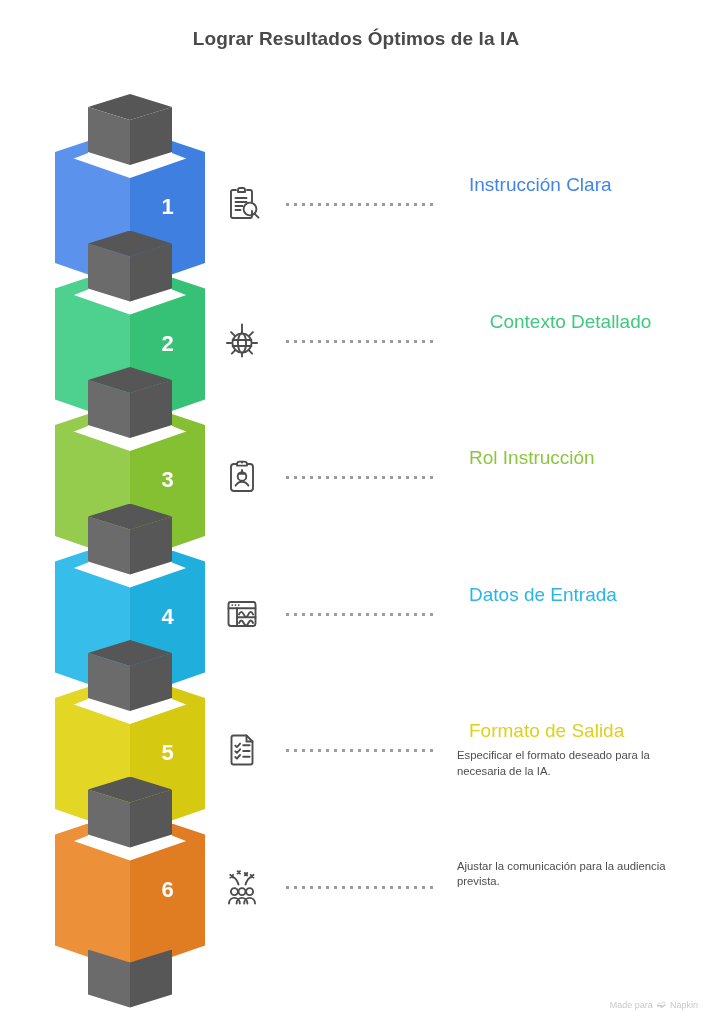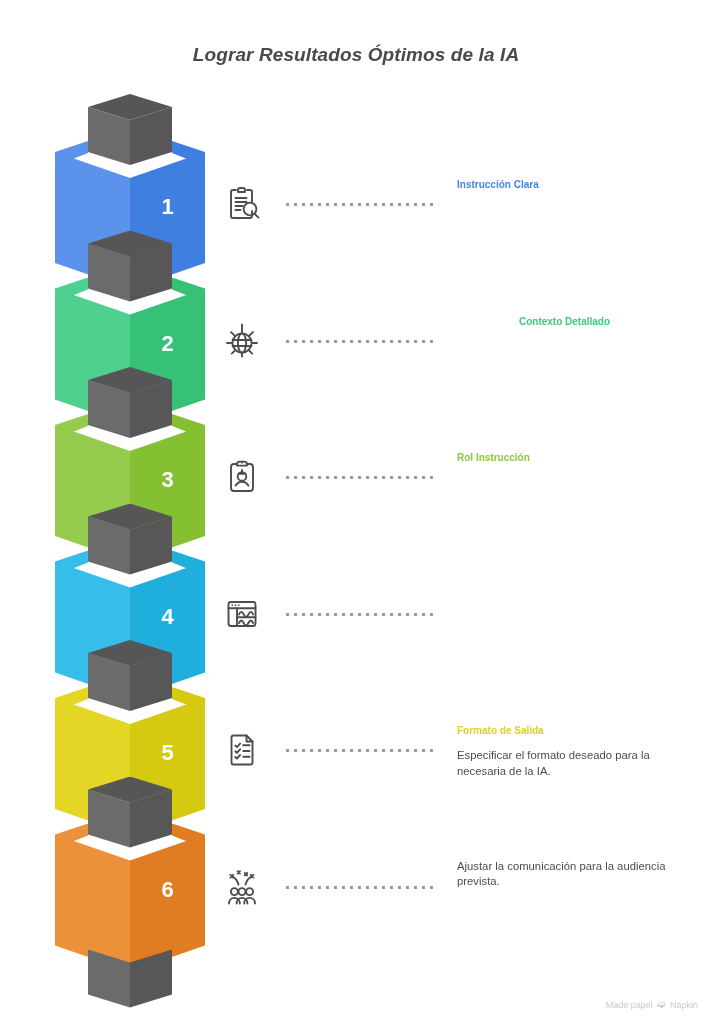--- a/index.html
+++ b/index.html
@@ -10,29 +10,28 @@
   body {
     width: 712px;
     height: 1024px;
     position: relative;
     font-family: "Liberation Sans", sans-serif;
     overflow: hidden;
   }
 
   #page-title {
     position: absolute;
-    top: 44px;
+    top: 28px;
     left: 0;
     width: 712px;
     text-align: center;
     font-size: 19px;
     font-weight: bold;
     color: #4a4a4a;
     letter-spacing: 0.1px;
-    font-style: italic;
   }
 
   
   #stack {
     position: absolute;
     left: 0;
     top: 0;
     width: 260px;
     height: 1024px;
   }
@@ -128,23 +127,23 @@
   }
   .icon-box svg { display: block; }
 
   
   .item-text {
     position: absolute;
     left: 457px;
     width: 215px;
   }
   .item-title {
-    font-size: 10px;
-    font-weight: bold;
-    margin: 0 0 9px 0;
+    font-size: 19px;
+    font-weight: normal;
+    margin: 0 0 9px 12px;
     line-height: 17px;
   }
   .item-desc {
     font-size: 11.3px;
     color: #4d4d4d;
     line-height: 15.5px;
     margin: 0;
   }
 
   
@@ -301,20 +300,21 @@
       <path d="M18 26.2h18.5"></path>
       <circle cx="13.3" cy="14.1" r="0.95" fill="#4d4d4d" stroke="none"></circle>
       <circle cx="16.5" cy="14.1" r="0.95" fill="#4d4d4d" stroke="none"></circle>
       <circle cx="19.7" cy="14.1" r="0.95" fill="#4d4d4d" stroke="none"></circle>
       <path d="M20 23.4c1.6-3.4 3.1-3.4 4.7 0s3.1 3.4 4.7 0 3.1-3.4 4.7 0"></path>
       <path d="M20 32c1.6-3.4 3.1-3.4 4.7 0s3.1 3.4 4.7 0 3.1-3.4 4.7 0"></path>
     </svg>
     </div>
     <div class="dots" style="left: 286px; top: 612.5px;"></div>
     <div class="item-text" style="top: 585.5px;">
+      <p class="item-title" style="color: rgb(41, 182, 229);">Datos de Entrada</p>
     </div>
     <div class="icon-box" style="left: 219px; top: 727px;">
     <svg width="46" height="46" viewBox="0 0 46 46" fill="none" stroke="#4d4d4d" stroke-width="1.9" stroke-linecap="round" stroke-linejoin="round">
       <path d="M12.5 10.5a2 2 0 0 1 2-2h13l6 6v21a2 2 0 0 1-2 2h-17a2 2 0 0 1-2-2z"></path>
       <path d="M27.5 8.5v6h6"></path>
       <path d="M16.3 18.6l1.6 1.6 3.2-3.6"></path>
       <path d="M16.3 24.3l1.6 1.6 3.2-3.6"></path>
       <path d="M16.3 30l1.6 1.6 3.2-3.6"></path>
       <path d="M24.2 18.2h6.4M24.2 24h6.4M24.2 29.8h6.4"></path>
     </svg>
@@ -340,16 +340,16 @@
       <path d="M25.8 11.4l2.4-2.4M25.8 9l2.4 2.4"></path>
     </svg>
     </div>
     <div class="dots" style="left: 286px; top: 885.5px;"></div>
     <div class="item-text" style="top: 858.5px;">
      <p class="item-desc">Ajustar la comunicación para la audiencia prevista.</p>
     </div>
   </div>
 
 <div id="watermark">
-  <span>Made papel</span>
+  <span>Made para</span>
   <span class="wm-mark">➫</span>
   <span>Napkin</span>
 </div>
 
 </body></html>

